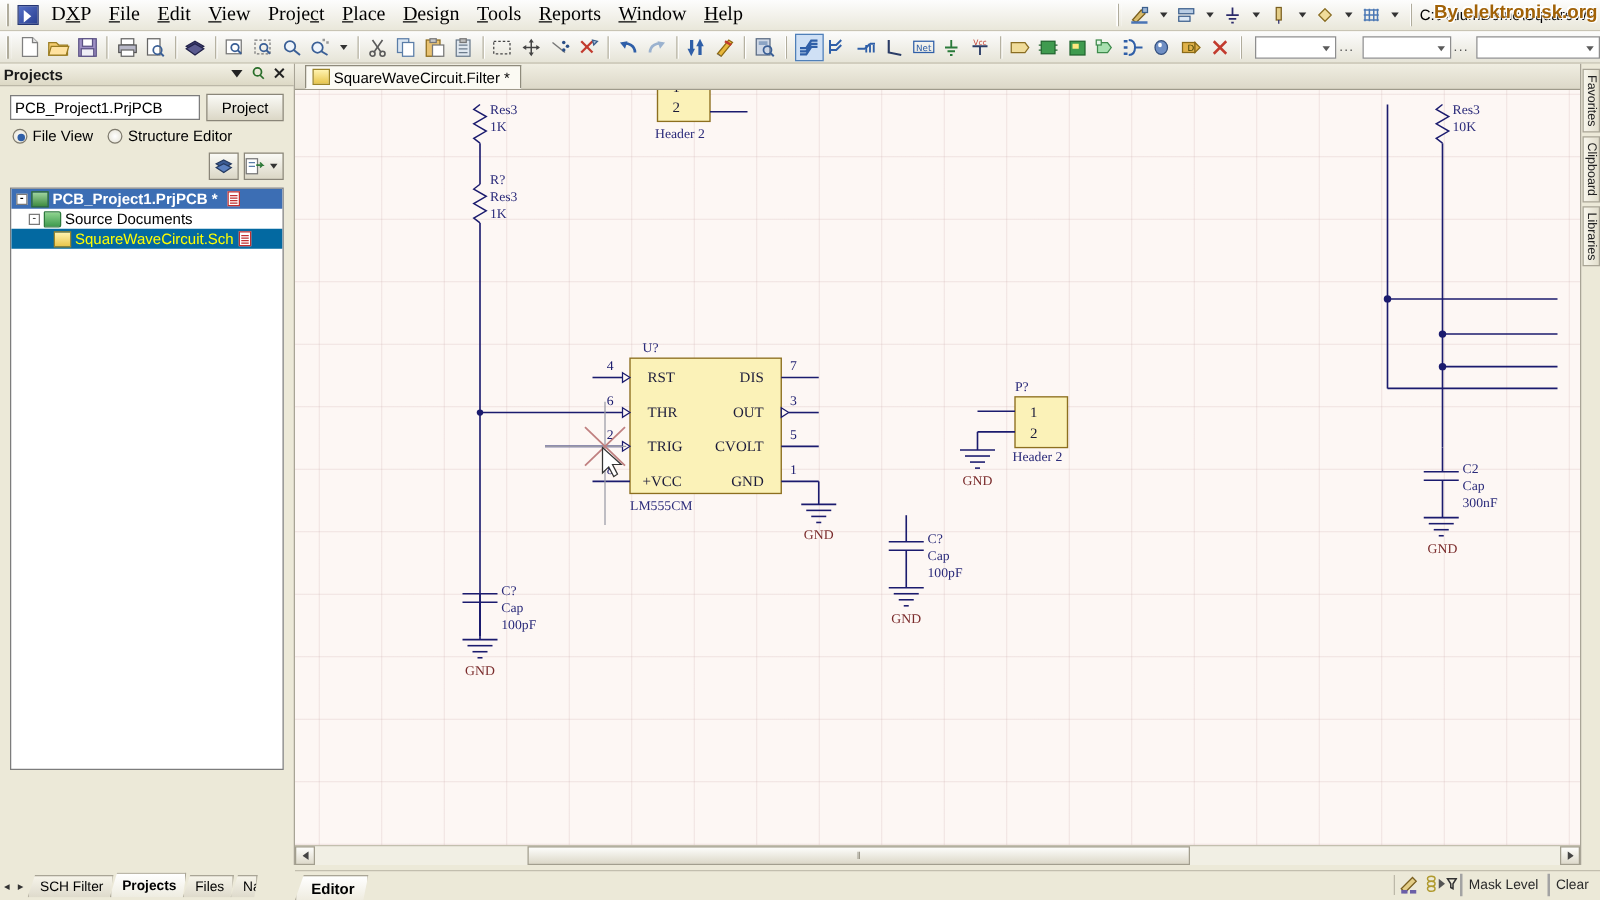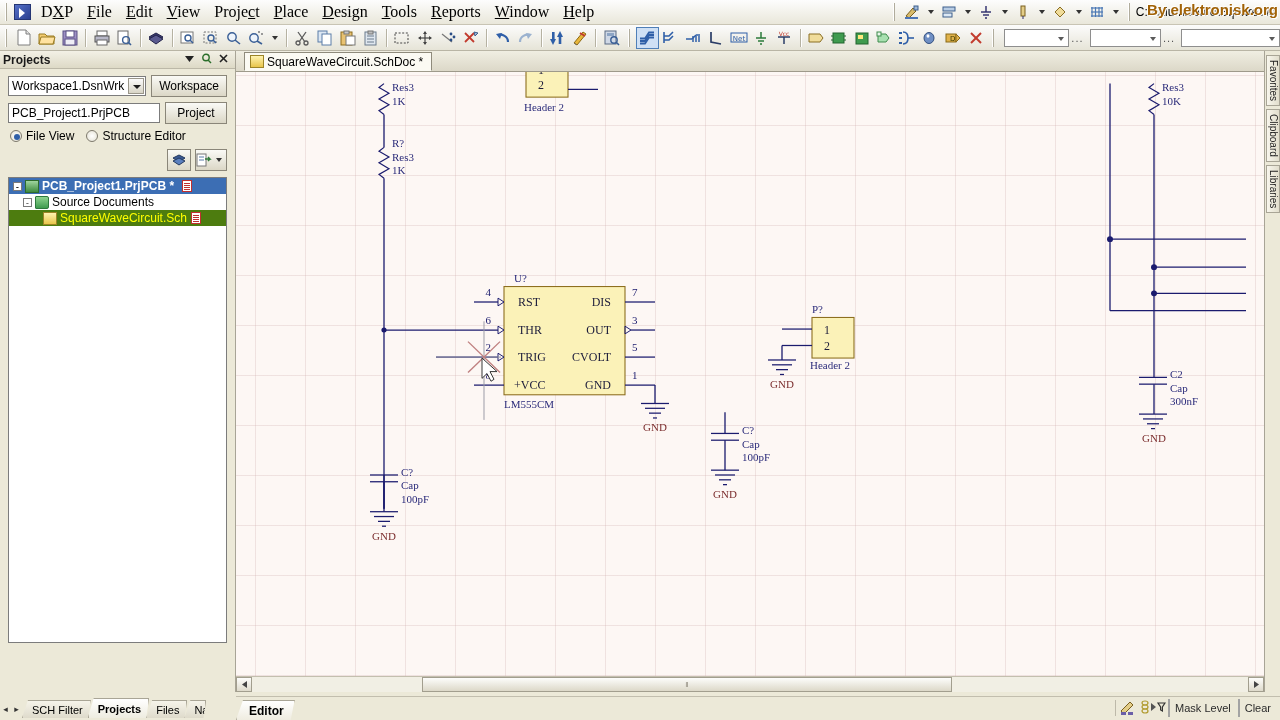--- a/index.html
+++ b/index.html
@@ -109,21 +109,21 @@
            border-radius:50%; background:#2f5fa8; }
   .iconrow { display: flex; justify-content: flex-end; gap: 4px; margin: 4px 0 6px 0; }
   .ibtn { width: 24px; height: 22px; background: linear-gradient(#fafaf6,#dbd7c6);
           border: 1px solid #8a8679; display:flex; align-items:center; justify-content:center;}
   .tree {
     margin: 0 0 0 0; height: 466px; background: #fff; border: 1px solid #7c7c7c;
     overflow: hidden; font-size: 12px;
   }
   .tnode { display: flex; align-items: center; height: 16px; padding-left: 4px; white-space: nowrap;}
   .tnode.sel { background: #3c6eb4; color: #fff; }
-  .tnode.sel2 { background: #4d7c0f; color: #ffff00; }
+  .tnode.sel2 { background: #0369a1; color: #ffff00; }
   .expander { width: 9px; height: 9px; border: 1px solid #7a7a7a; background: #fff;
               font-size: 8px; line-height: 7px; text-align: center; margin-right: 3px;
               color: #000; font-family: "Liberation Mono", monospace; flex: none;}
   .tline { width: 10px; flex: none; }
 
   .ic { width: 14px; height: 13px; margin-right: 3px; flex: none; position: relative; }
   .ic-prj { background: linear-gradient(#9fd49f,#3f8b3f); border: 1px solid #2e6b2e; }
   .ic-folder { background: linear-gradient(#8fd48f,#3f9b4f); border: 1px solid #2d7a3d; border-radius:1px 2px 2px 1px;}
   .ic-sch { background: linear-gradient(#fff3b0,#e8c54b); border: 1px solid #9c8427; }
   .ic-doc { width: 10px; height: 12px; background: #fff; border: 1px solid #c03030; }
@@ -631,27 +631,20 @@
                 <line x1="2" y1="2" x2="9" y2="9"></line>
                 <line x1="9" y1="2" x2="2" y2="9"></line>
               </g>
             </svg>
         </span>
       </span>
     </div>
 
     <div class="panel-body">
       <div class="row">
-        <div class="txtfield withdrop">
-          <span>Workspace1.DsnWrk</span>
-          <span class="dropbtn"></span>
-        </div>
-        <div class="btn">Workspace</div>
-      </div>
-      <div class="row">
         <div class="txtfield">
           <span>PCB_Project1.PrjPCB</span>
         </div>
         <div class="btn">Project</div>
       </div>
 
       <div class="radios">
         <span class="radio on"></span>
         <span>File View</span>
         <span class="radio" style="margin-left:8px"></span>
@@ -711,21 +704,21 @@
     <div class="ptab">SCH Filter</div>
     <div class="ptab active">Projects</div>
     <div class="ptab">Files</div>
     <div class="ptab" style="overflow:hidden;max-width:22px">Nav</div>
   </div>
 
   <div class="editor">
     <div class="doctabbar">
       <div class="doctab">
         <span class="ic ic-sch"></span>
-        <span>SquareWaveCircuit.SchDoc *</span>
+        <span>SquareWaveCircuit.Filter *</span>
       </div>
     </div>
 
     <div class="canvaswrap">
       <div class="canvas"></div>
       <svg class="sch" viewBox="0 0 1028 625" preserveAspectRatio="none">
         <defs>
           <style>
             .wire { stroke:#1b1b6e; stroke-width:1.3; fill:none; }
             .dev  { stroke:#1b1b6e; stroke-width:1.2; fill:none; }

